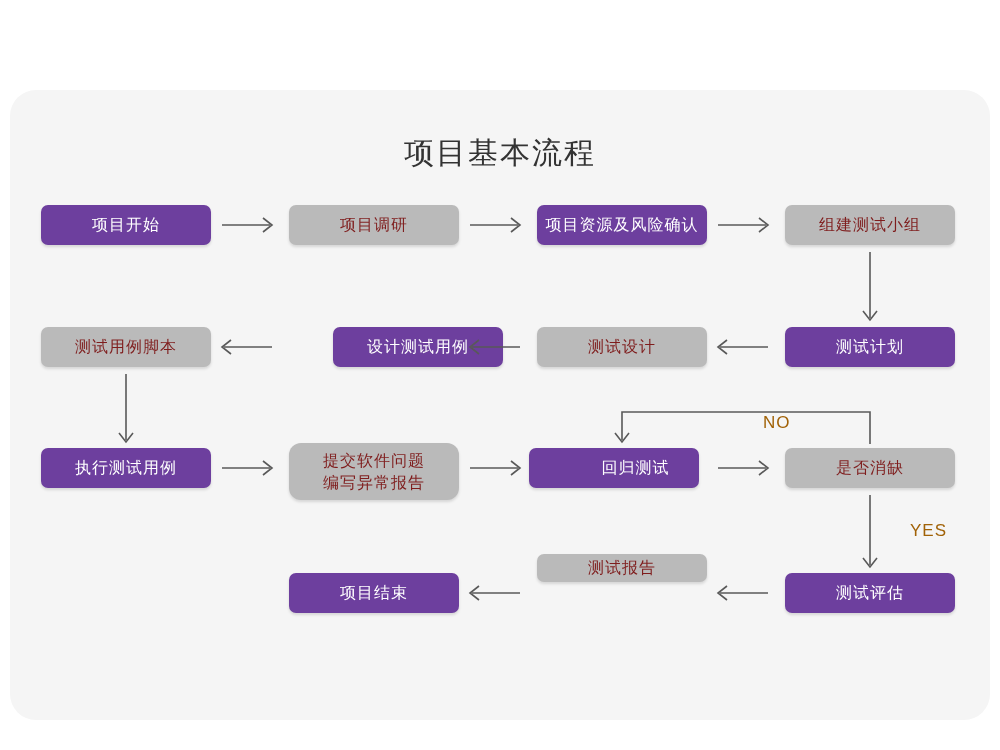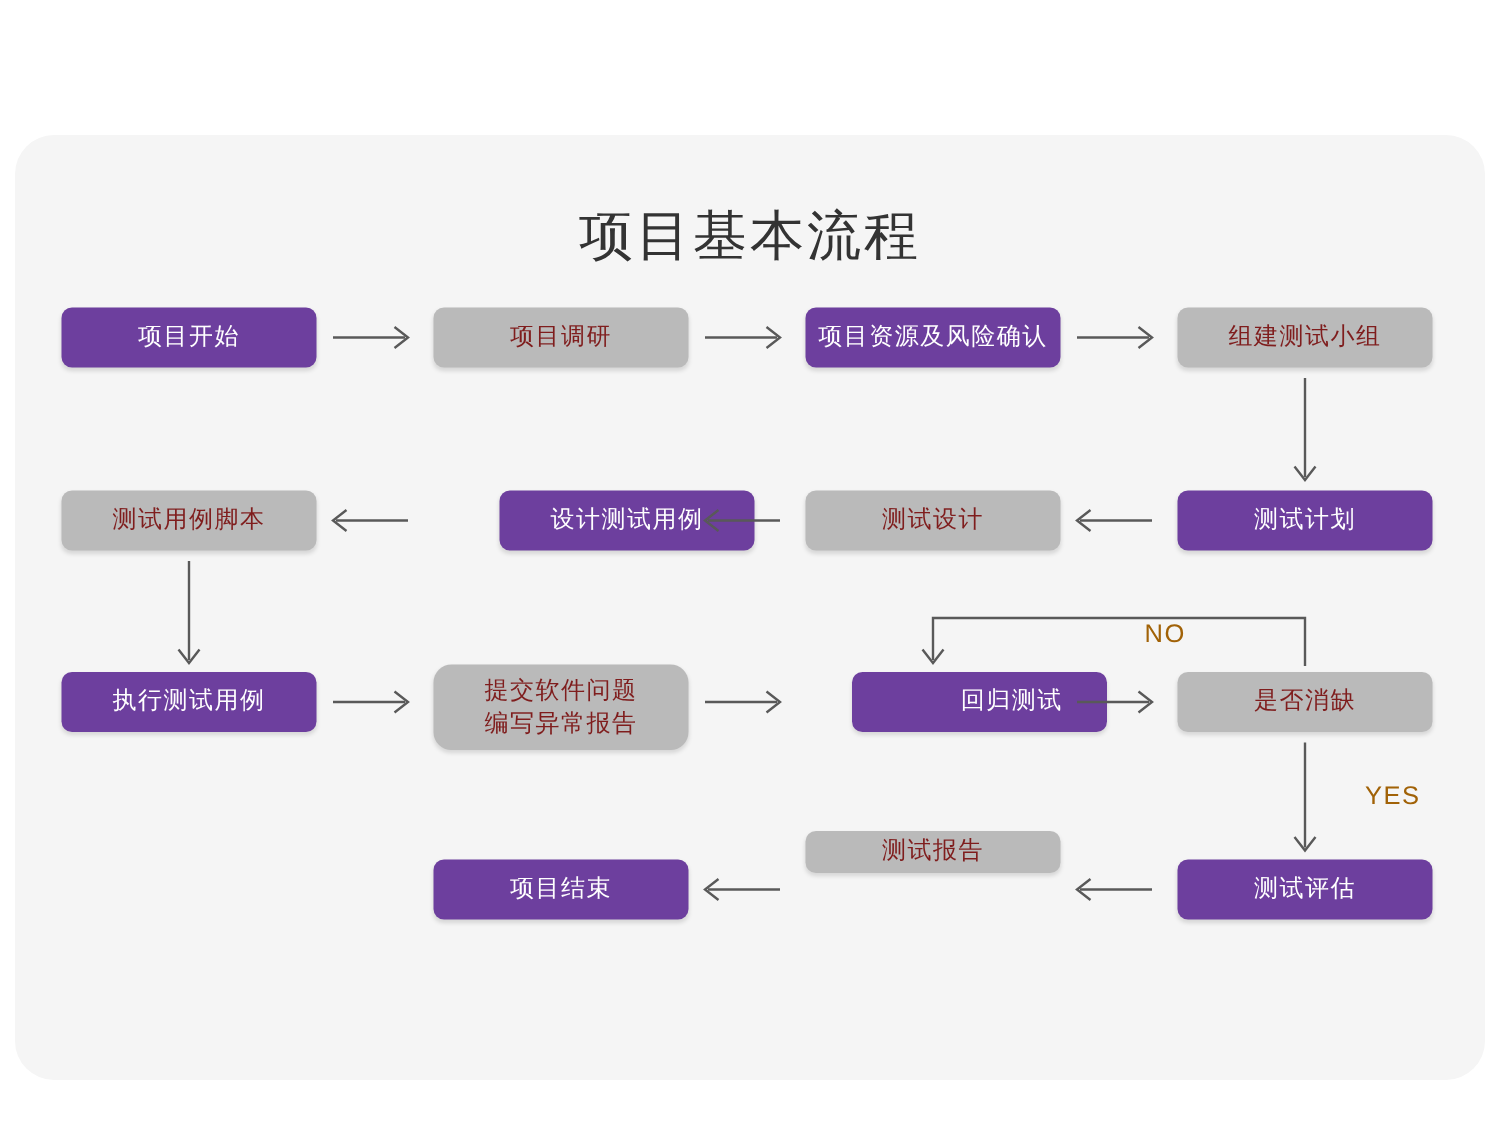--- a/index.html
+++ b/index.html
@@ -28,21 +28,21 @@
     background: #f5f5f5;
     border-radius: 26px;
   }
 
   #title {
     position: absolute;
     left: 0;
     top: 133px;
     width: 1000px;
     text-align: center;
-    font-size: 36px;
+    font-size: 30px;
     letter-spacing: 2px;
     color: #333333;
     font-weight: 400;
   }
 
   
   .node {
     position: absolute;
     box-sizing: border-box;
     border-radius: 7px;
@@ -180,21 +180,21 @@
   <div class="node gray" style="left:289px; top:443px; width:170px; height:57px;border-radius:12px;">提交软件问题
 编写异常报告</div>
 
   <div class="arrow" style="left:470px; top:458px;">
     <svg width="56" height="20" viewBox="0 0 56 20">
       <line x1="0" y1="10" x2="48" y2="10" stroke="#595959" stroke-width="1.6"></line>
       <polyline points="41,3 50,10 41,17" fill="none" stroke="#595959" stroke-width="1.6"></polyline>
     </svg>
   </div>
 
-  <div class="node purple" style="left:568px; top:448px; width:170px; height:40px;padding-left:43px;">回归测试</div>
+  <div class="node purple" style="left:529px; top:448px; width:170px; height:40px;padding-left:43px;">回归测试</div>
 
   <div class="arrow" style="left:718px; top:458px;">
     <svg width="56" height="20" viewBox="0 0 56 20">
       <line x1="0" y1="10" x2="48" y2="10" stroke="#595959" stroke-width="1.6"></line>
       <polyline points="41,3 50,10 41,17" fill="none" stroke="#595959" stroke-width="1.6"></polyline>
     </svg>
   </div>
 
   <div class="node gray" style="left:785px; top:448px; width:170px; height:40px;">是否消缺</div>
 

